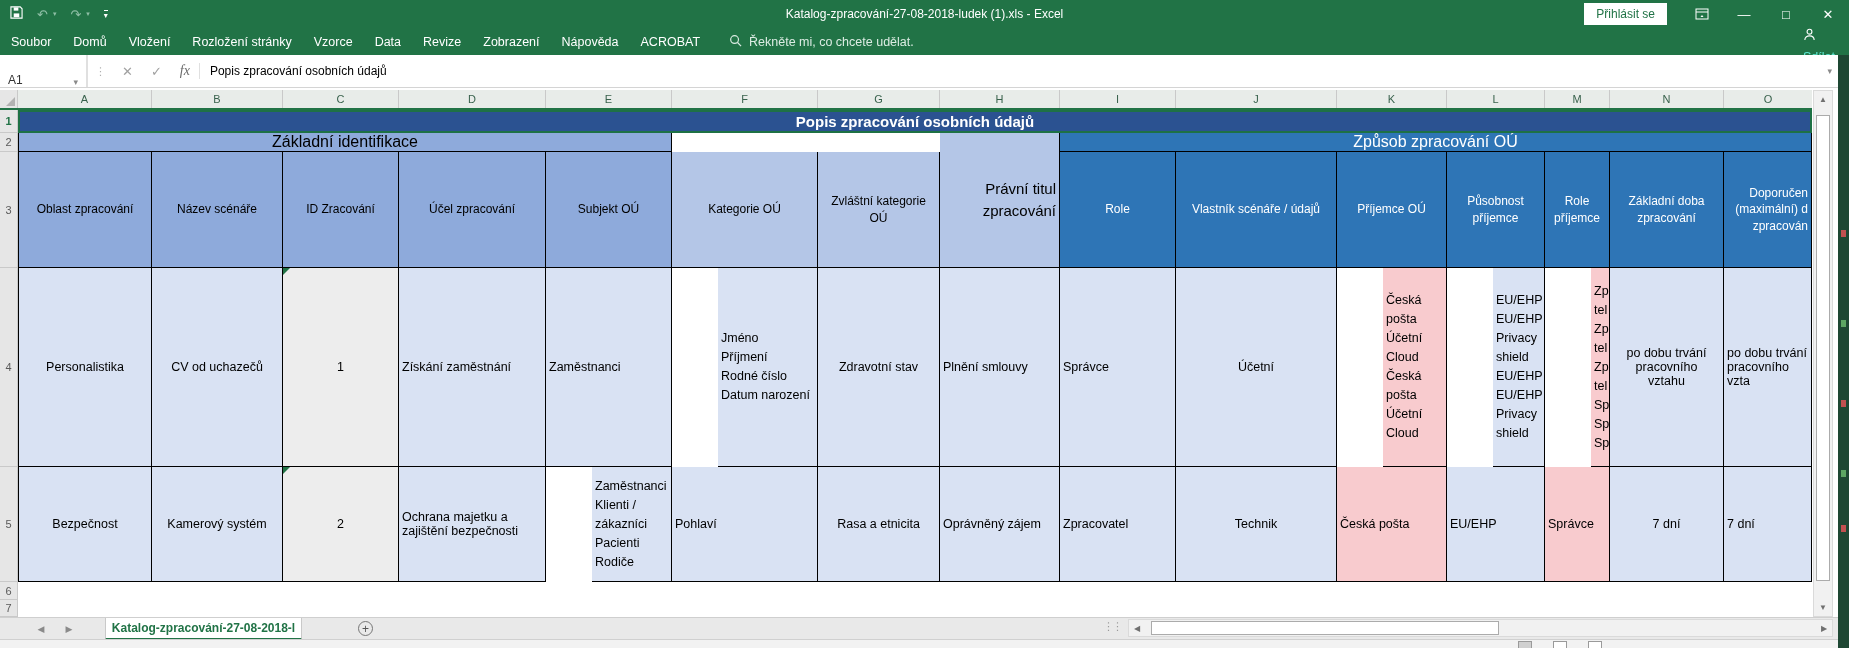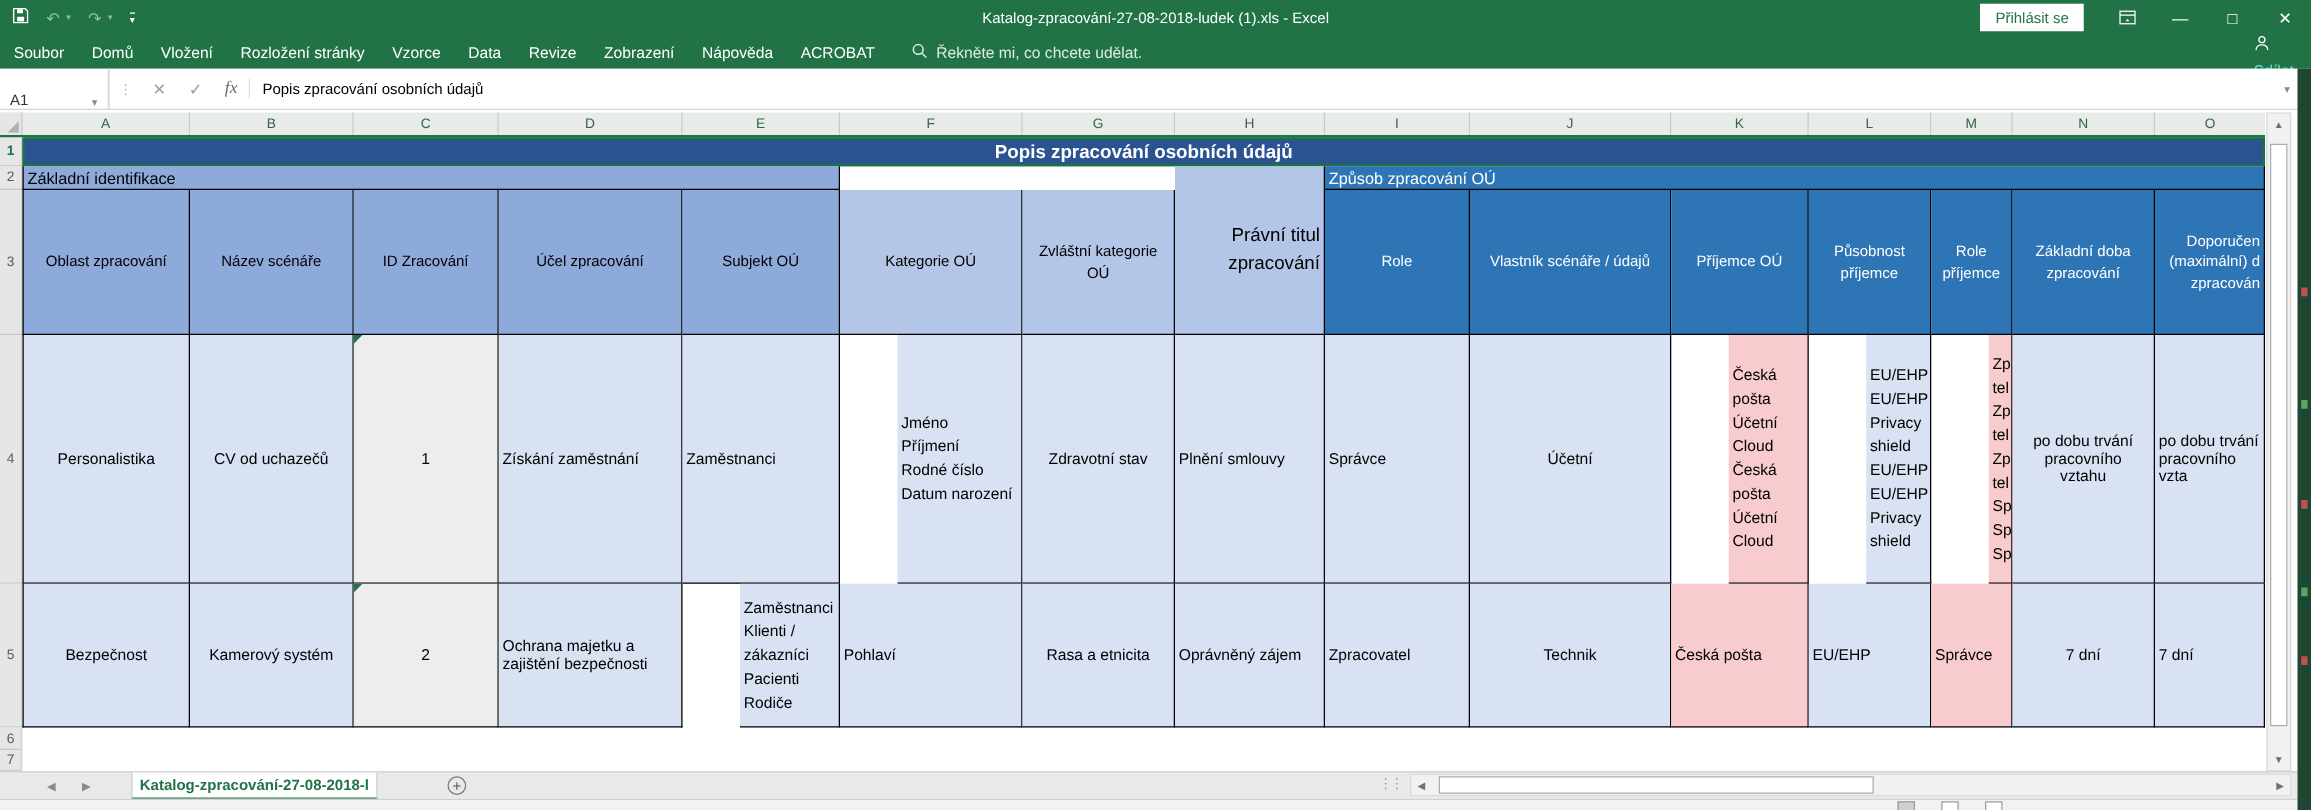--- a/index.html
+++ b/index.html
@@ -45,21 +45,21 @@
     grid-template-columns:18px 134px 131px 116px 147px 126px 146px 122px 120px 116px 161px 110px 98px 65px 114px 88px;
     grid-template-rows:23px 19px 116px 199px 115px 18px 17px; }
   .rn { background:#e6e6e6; border-right:1px solid #c9c9c9; border-bottom:1px solid #c9c9c9; display:flex; align-items:center; justify-content:center; font-size:11px; color:#5a5a5a; }
   .rn.sel { color:#217346; font-weight:bold; }
   .cell { border-right:1px solid #000; border-bottom:1px solid #000; display:flex; flex-direction:column; justify-content:center; white-space:pre-line; font-size:12.5px; color:#000; padding:1px 3px; overflow:hidden; position:relative; }
   .bl { border-left:1px solid #000; }
   .ttl { grid-column:2 / span 15; background:#2b5291; color:#fff; font-weight:bold; font-size:15px; text-align:center; border:2px solid #1e7145; }
   .band-mid { background:#8eaadb; }
   .band-light { background:#b4c6e7; }
   .band-dark { background:#2e75b6; color:#fff; }
-  .row2 { font-size:13px; }
+  .row2 { font-size:16px; text-align:center; }
   .hdr { text-align:center; font-size:12px; line-height:1.35; }
   .pravni { grid-column:9; grid-row:2 / span 2; font-size:15px; text-align:right; line-height:1.5; }
   .blue { background:#d9e2f3; }
   .pink { background:#f8cbce; }
   .grayc { background:#ededed; }
   .ac { text-align:center; }
   .al { text-align:left; }
   .ar { text-align:right; }
   .lh { line-height:1.52;margin-left:46px; }
   .tri { position:absolute; left:0; top:0; width:0; height:0; border-top:7px solid #217346; border-right:7px solid transparent; }

